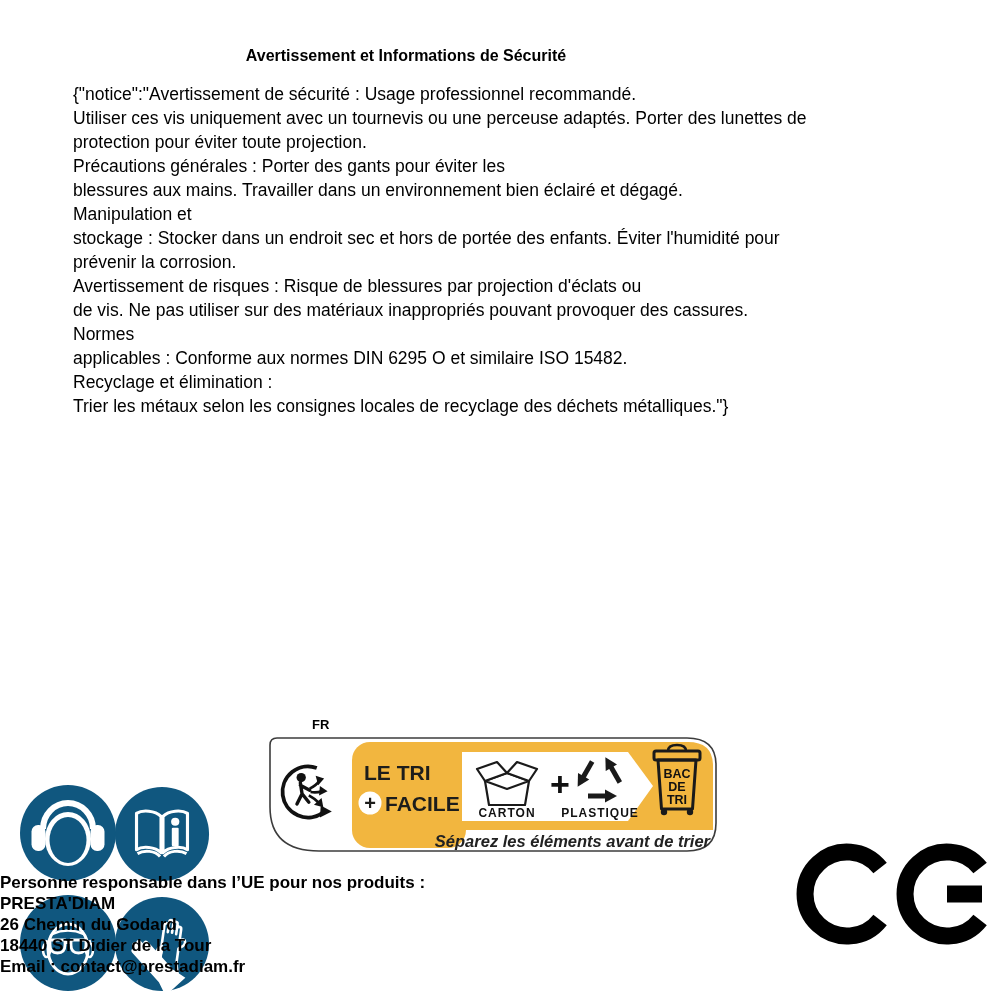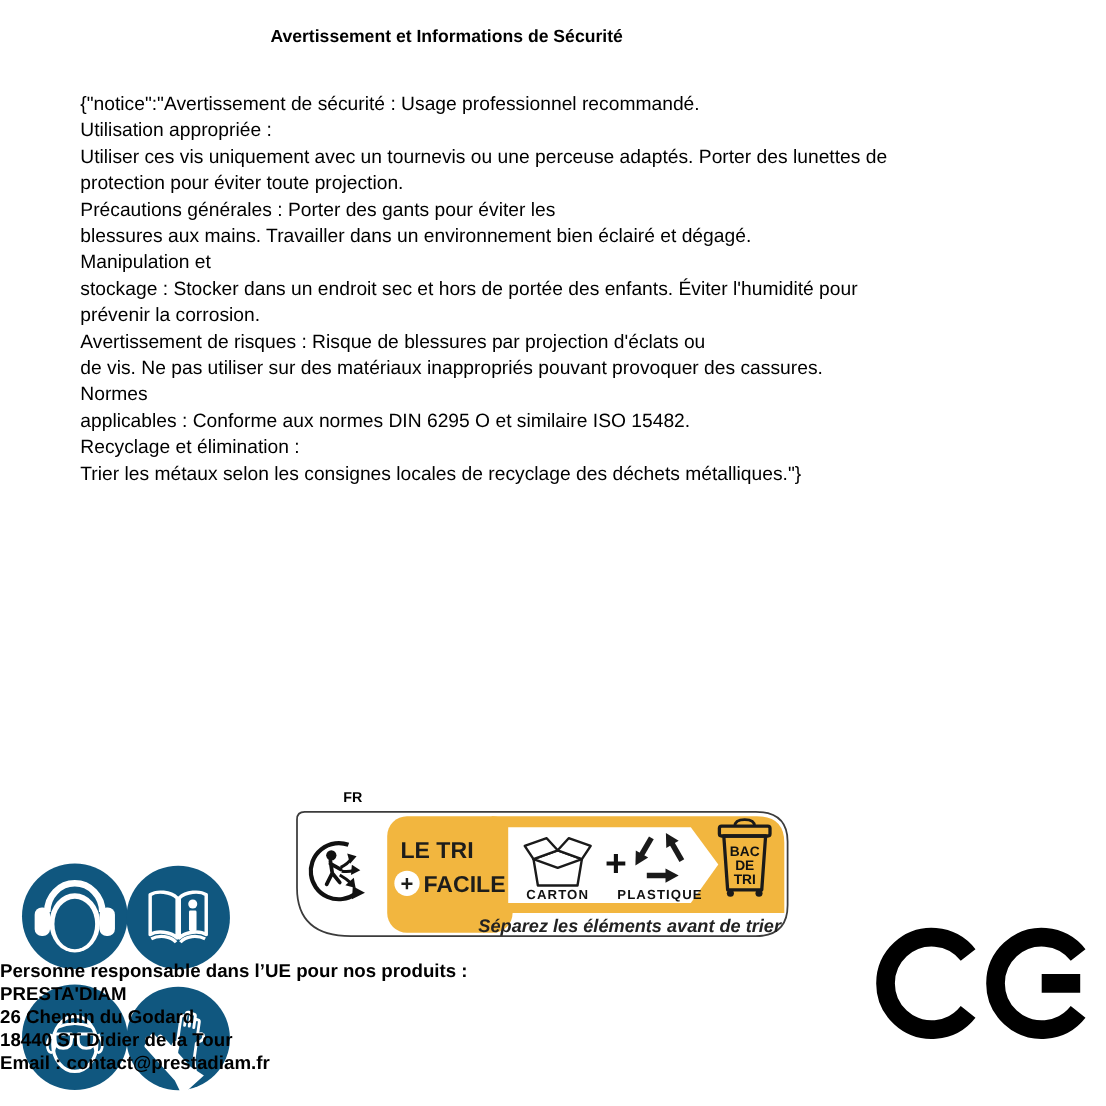--- a/index.html
+++ b/index.html
@@ -1,36 +1,35 @@
 <!DOCTYPE html>
 <html><head>
 <meta charset="utf-8">
 <style>
   html,body{margin:0;padding:0;background:#fff;}
   .page{position:relative;width:1005px;height:1005px;background:#ffffff;overflow:hidden;
         font-family:"Liberation Sans",sans-serif;color:#000;}
-  .title{position:absolute;top:25px;left:0;width:812px;text-align:center;
+  .title{position:absolute;top:47px;left:0;width:812px;text-align:center;
          font-size:16px;font-weight:bold;}
   .notice{position:absolute;left:73px;top:82px;font-size:17.5px;line-height:24px;}
   .notice div{white-space:pre;}
   .abs{position:absolute;}
   .fr-tag{position:absolute;left:268px;top:717px;font-size:13px;font-weight:bold;margin-left:44px;}
   .address{position:absolute;left:0;top:872px;width:1005px;text-align:left;
            font-size:17px;font-weight:bold;line-height:21px;}
 </style>
 </head>
 <body>
 
 <div class="page">
 
   <div class="title">Avertissement et Informations de Sécurité</div>
 
   <div class="notice">
     <div>{"notice":"Avertissement de sécurité : Usage professionnel recommandé.</div>
-    <div>Utilisation appropriée :</div>
     <div>Utiliser ces vis uniquement avec un tournevis ou une perceuse adaptés. Porter des lunettes de</div>
     <div>protection pour éviter toute projection.</div>
     <div>Précautions générales : Porter des gants pour éviter les</div>
     <div>blessures aux mains. Travailler dans un environnement bien éclairé et dégagé.</div>
     <div>Manipulation et</div>
     <div>stockage : Stocker dans un endroit sec et hors de portée des enfants. Éviter l'humidité pour</div>
     <div>prévenir la corrosion.</div>
     <div>Avertissement de risques : Risque de blessures par projection d'éclats ou</div>
     <div>de vis. Ne pas utiliser sur des matériaux inappropriés pouvant provoquer des cassures.</div>
     <div>Normes</div>

